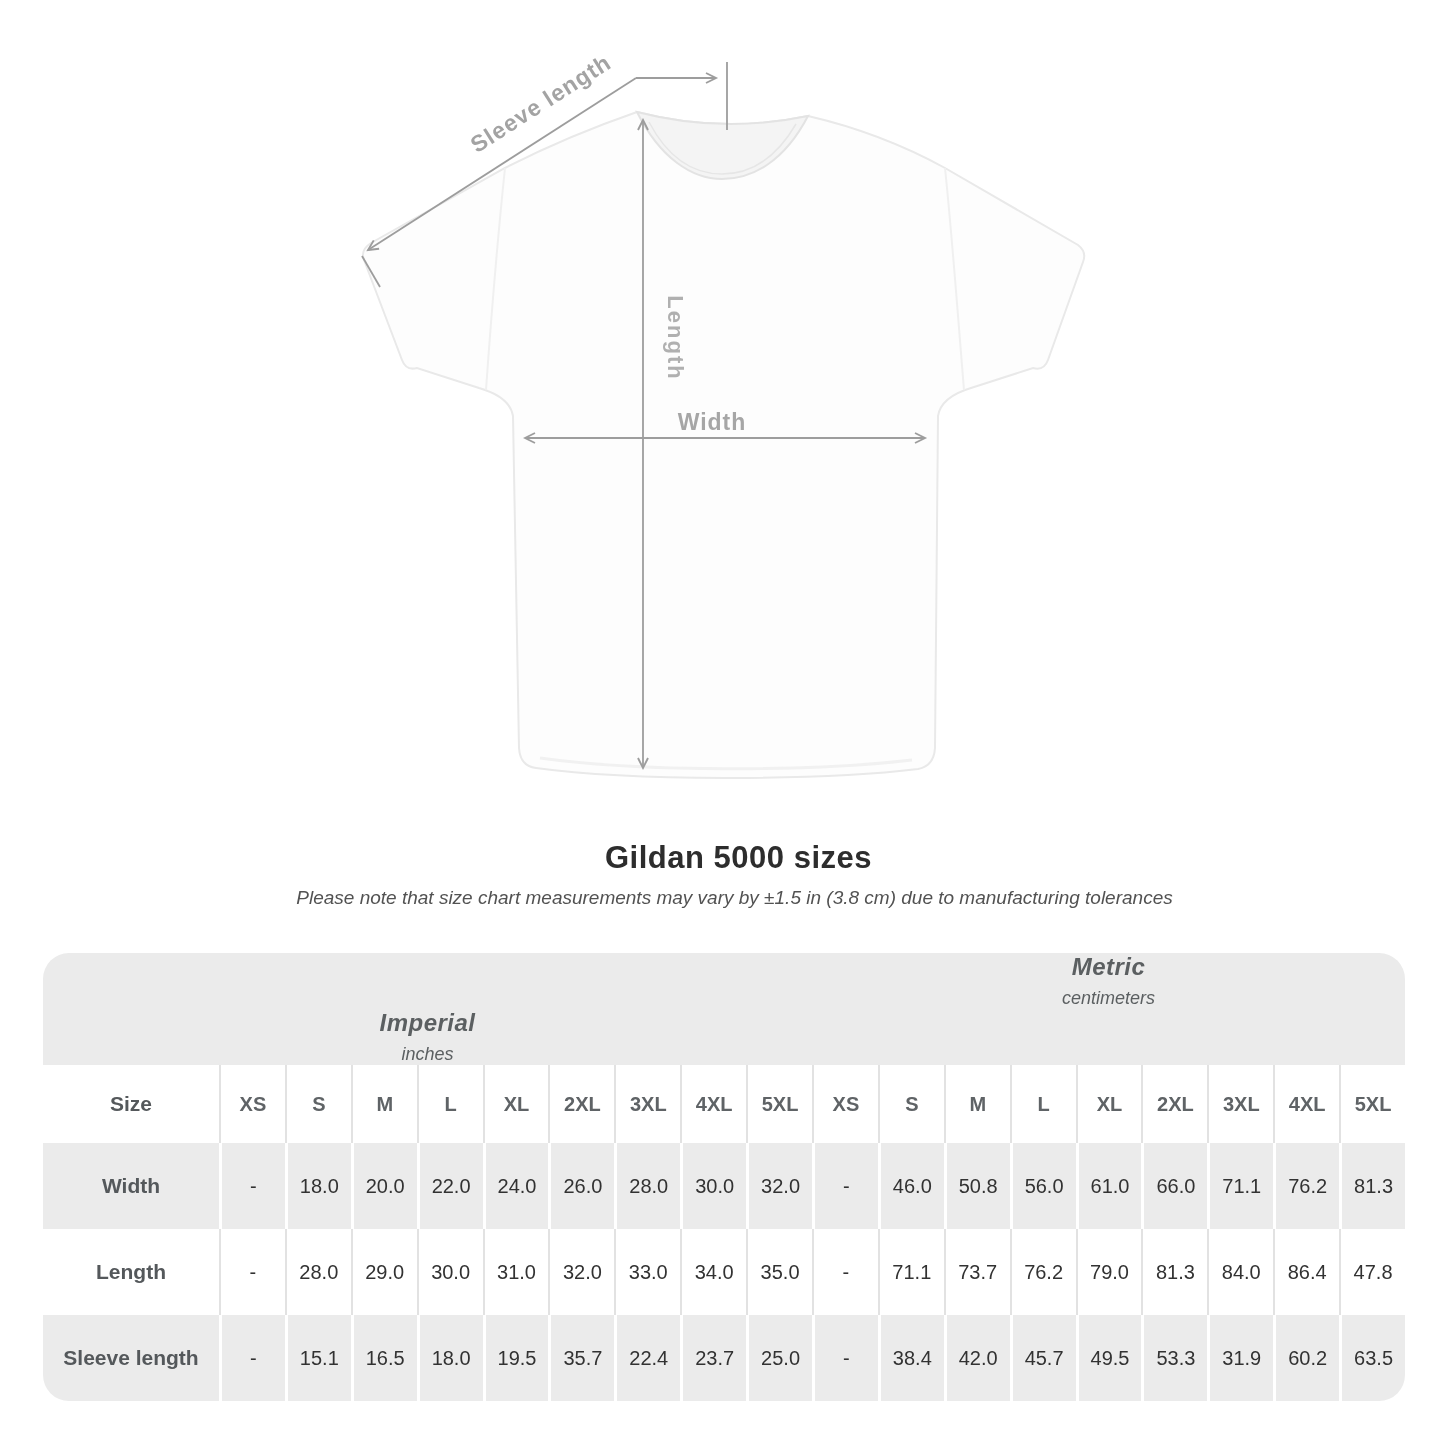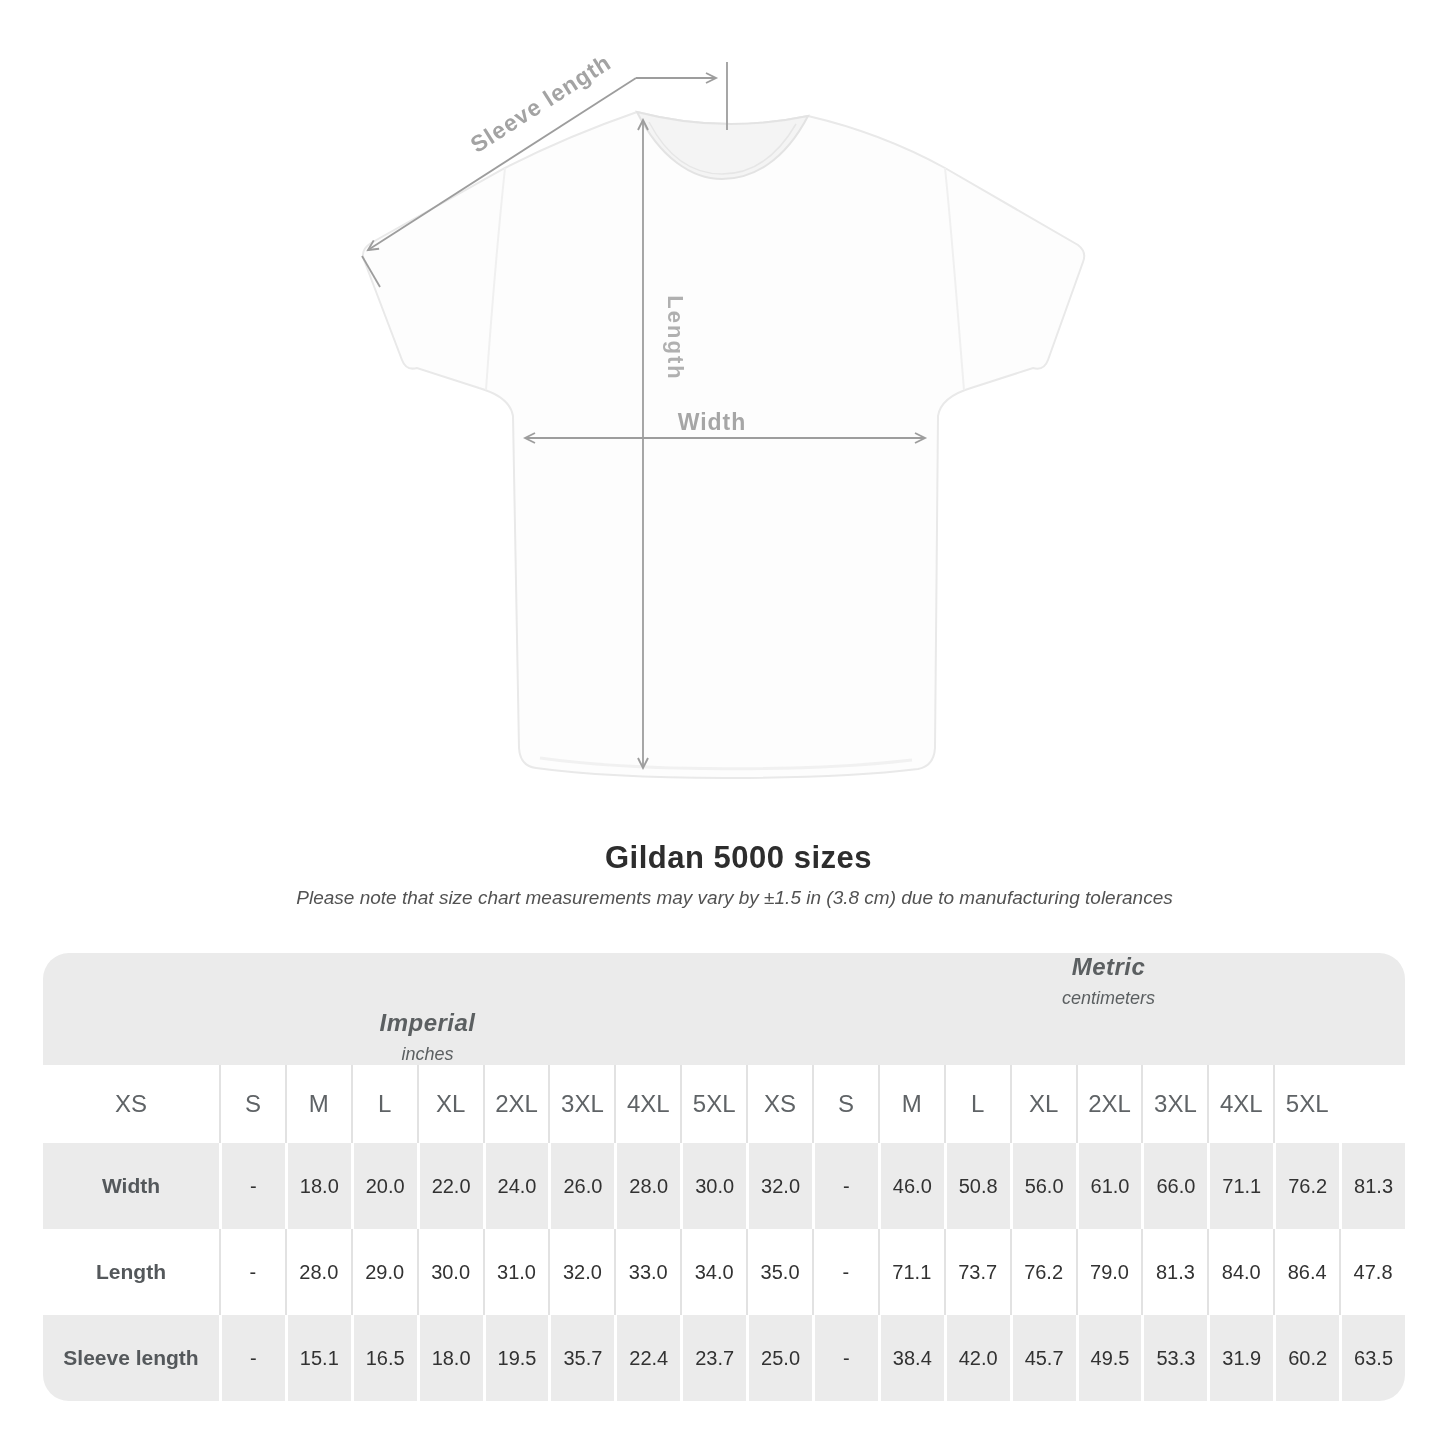--- a/index.html
+++ b/index.html
@@ -32,21 +32,21 @@
   .band-unit{font-size:18px;font-style:italic;}
   .row-size{height:78px;background:#ffffff;}
   .data-row{height:86px;}
   .data-row.gray{background:#ebebeb;}
   .data-row.white{background:#ffffff;}
   .cell{display:flex;align-items:center;justify-content:center;}
   .row-size > .cell:not(:first-child){border-left:2px solid #e2e2e2;}
   .data-row.white > .cell:not(:first-child){border-left:2px solid #e2e2e2;}
   .data-row.gray  > .cell:not(:first-child){border-left:3px solid #ffffff;}
   .label-cell{font-size:21px;font-weight:bold;color:#54585b;}
-  .head-cell{font-size:24px;font-weight:normal;color:#5f6366;}
+  .head-cell{font-size:20px;font-weight:bold;color:#5f6366;}
   .num-cell{font-size:20px;color:#323232;}
 </style>
 </head>
 <body>
 
 <div class="diagram-wrap">
   <svg width="1445" height="835" viewBox="0 0 1445 835">
     <defs>
       <marker id="arr" viewBox="0 0 12 12" refX="10" refY="6" markerWidth="15" markerHeight="15" markerUnits="userSpaceOnUse" orient="auto-start-reverse">
         <path d="M2,2 L10,6 L2,10" fill="none" stroke="#9d9d9d" stroke-width="1.5"></path>
@@ -108,20 +108,21 @@
     <div class="band-section band-metric">
       <div class="band-title">Metric</div>
       <div class="band-unit">centimeters</div>
     </div>
     <div class="band-section band-imperial">
       <div class="band-title">Imperial</div>
       <div class="band-unit">inches</div>
     </div>
   </div>
   <div class="trow row-size">
+      <div class="cell label-cell">Size</div>
       <div class="cell head-cell">XS</div>
       <div class="cell head-cell">S</div>
       <div class="cell head-cell">M</div>
       <div class="cell head-cell">L</div>
       <div class="cell head-cell">XL</div>
       <div class="cell head-cell">2XL</div>
       <div class="cell head-cell">3XL</div>
       <div class="cell head-cell">4XL</div>
       <div class="cell head-cell">5XL</div>
       <div class="cell head-cell">XS</div>

